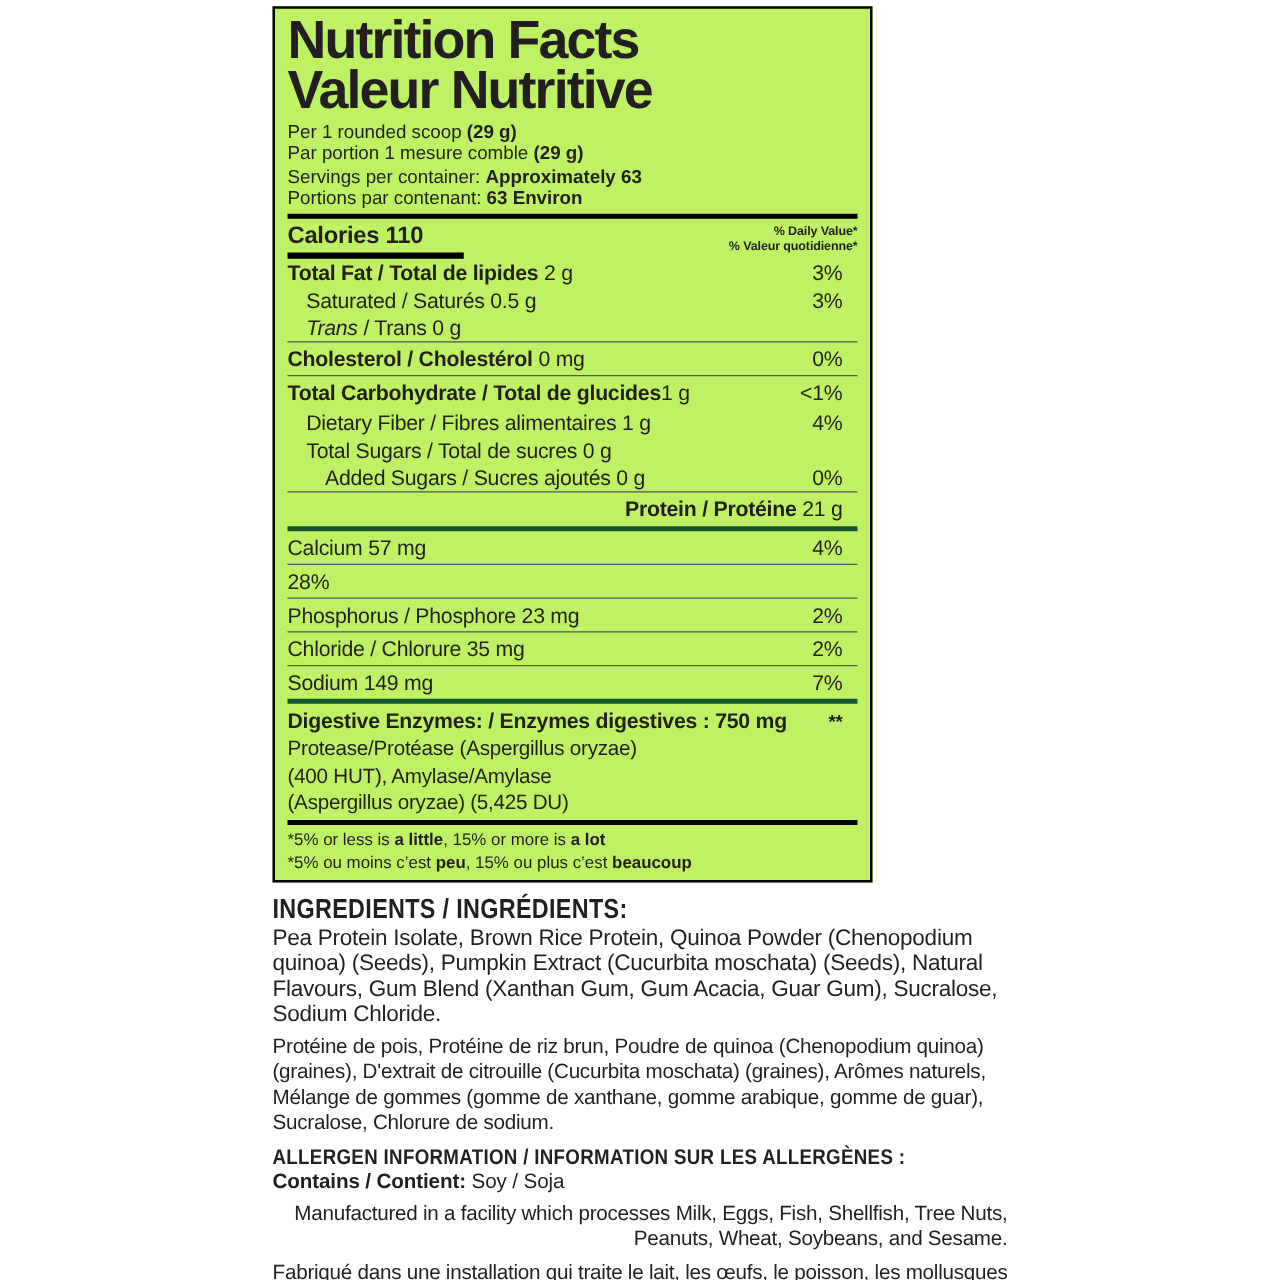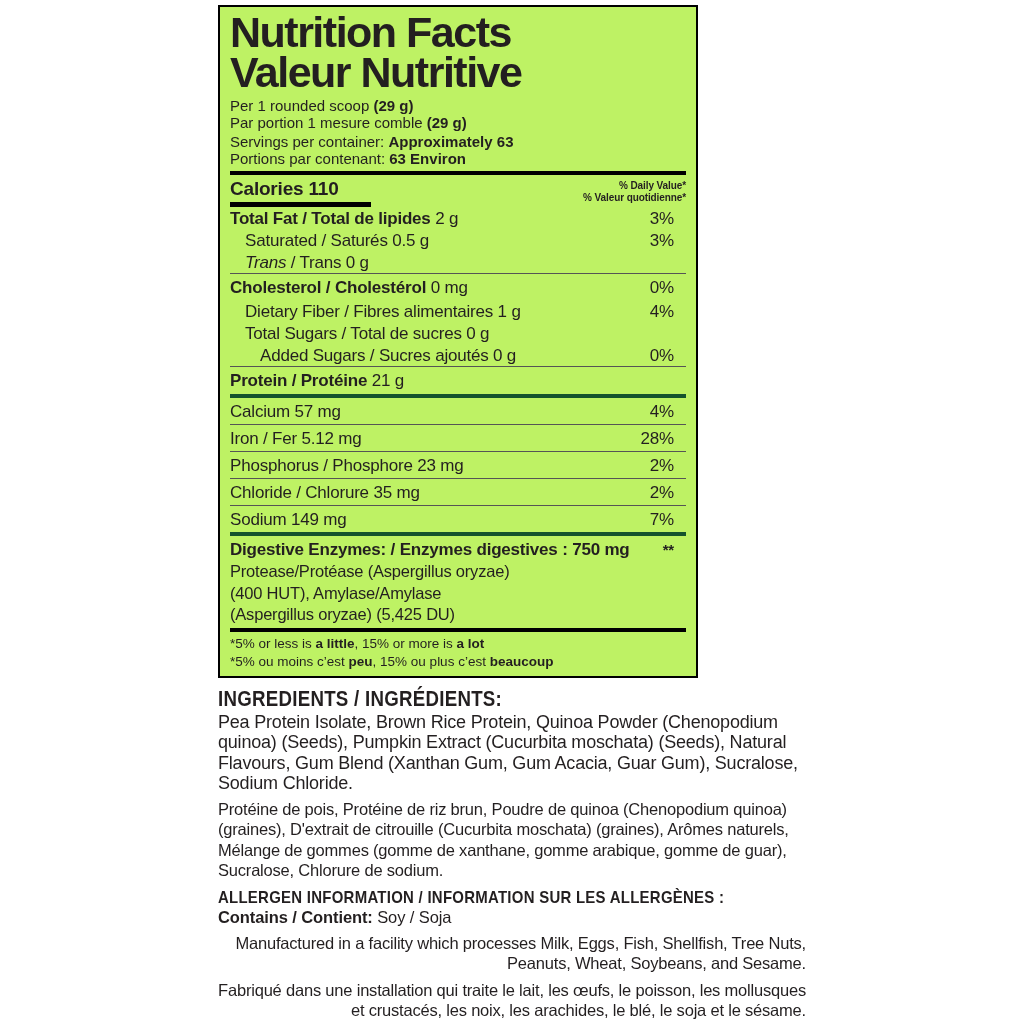--- a/index.html
+++ b/index.html
@@ -48,21 +48,21 @@
     line-height: 21px;
     padding: 0.5px 0;
   }
   .row .lbl { flex: 1; letter-spacing: -0.2px; }
   .row .dv { text-align: right; padding-right: 12px; letter-spacing: -0.2px; }
   .row.ind-1 .lbl { padding-left: 15px; }
   .row.ind-2 .lbl { padding-left: 30px; }
   .row.rule-thin { border-top: 1.5px solid #555; }
   .row.rule-thick { border-top: 4px solid #14532d; justify-content: space-between; }
   .row.sec-chol { padding: 2.5px 0; }
-  .row.sec-protein { padding: 2.5px 0 3.5px; }
+  .row.sec-protein { padding: 2.5px 0 3.5px; text-align: right; }
   .row.sec-minerals { padding: 2.5px 0; }
   .row.sec-enzhead { padding: 3px 0 1px; }
   .row.sec-enzhead .dv { font-weight: bold; font-size: 15px; }
   .row.sec-enzline { font-size: 16.5px; line-height: 21.5px; padding: 0; }
   .row i { font-style: italic; }
   .row b { font-weight: bold; }
 
   .footnotes { margin-top: 2px; border-top: 4px solid #000; padding: 3px 0 5px; font-size: 13.5px; line-height: 18px; }
   .fn b { font-weight: bold; }
 
@@ -123,20 +123,24 @@
           <span class="dv">3%</span>
         </div>
         <div class="row rule-none ind-1 sec-fat">
           <span class="lbl"><i>Trans</i><span> / Trans 0 g</span></span>
           <span class="dv"></span>
         </div>
         <div class="row rule-thin ind-0 sec-chol">
           <span class="lbl"><b>Cholesterol / Cholestérol</b><span> 0 mg</span></span>
           <span class="dv">0%</span>
         </div>
+        <div class="row rule-thin ind-0 sec-chol">
+          <span class="lbl"><b>Total Carbohydrate / Total de glucides</b><span>1 g</span></span>
+          <span class="dv">&lt;1%</span>
+        </div>
         <div class="row rule-none ind-1 sec-fat">
           <span class="lbl"><span>Dietary Fiber / Fibres alimentaires 1 g</span></span>
           <span class="dv">4%</span>
         </div>
         <div class="row rule-none ind-1 sec-fat">
           <span class="lbl"><span>Total Sugars / Total de sucres 0 g</span></span>
           <span class="dv"></span>
         </div>
         <div class="row rule-none ind-2 sec-fat">
           <span class="lbl"><span>Added Sugars / Sucres ajoutés 0 g</span></span>
@@ -144,21 +148,20 @@
         </div>
         <div class="row rule-thin ind-0 sec-protein">
           <span class="lbl"><b>Protein / Protéine</b><span> 21 g</span></span>
           <span class="dv"></span>
         </div>
         <div class="row rule-thick ind-0 sec-minerals">
           <span class="lbl"><span>Calcium 57 mg</span></span>
           <span class="dv">4%</span>
         </div>
         <div class="row rule-thin ind-0 sec-minerals">
-          <span class="lbl"><span>Iron / Fer 5.12 mg</span></span>
           <span class="dv">28%</span>
         </div>
         <div class="row rule-thin ind-0 sec-minerals">
           <span class="lbl"><span>Phosphorus / Phosphore 23 mg</span></span>
           <span class="dv">2%</span>
         </div>
         <div class="row rule-thin ind-0 sec-minerals">
           <span class="lbl"><span>Chloride / Chlorure 35 mg</span></span>
           <span class="dv">2%</span>
         </div>

